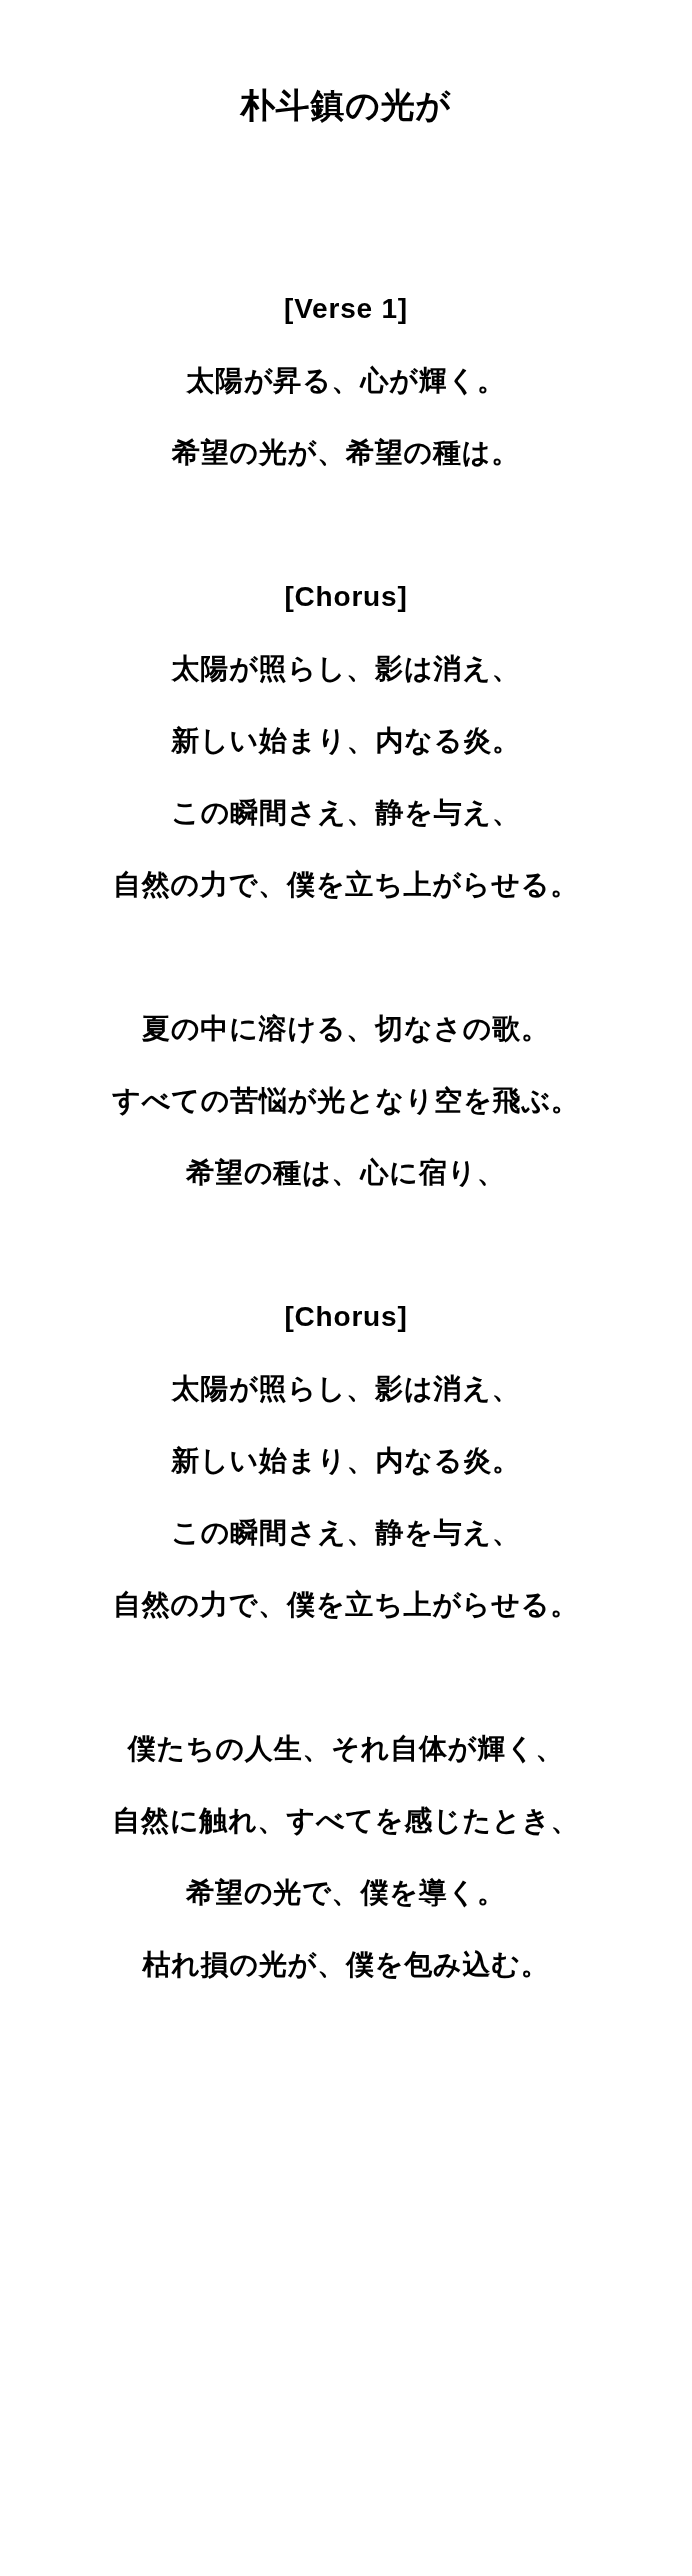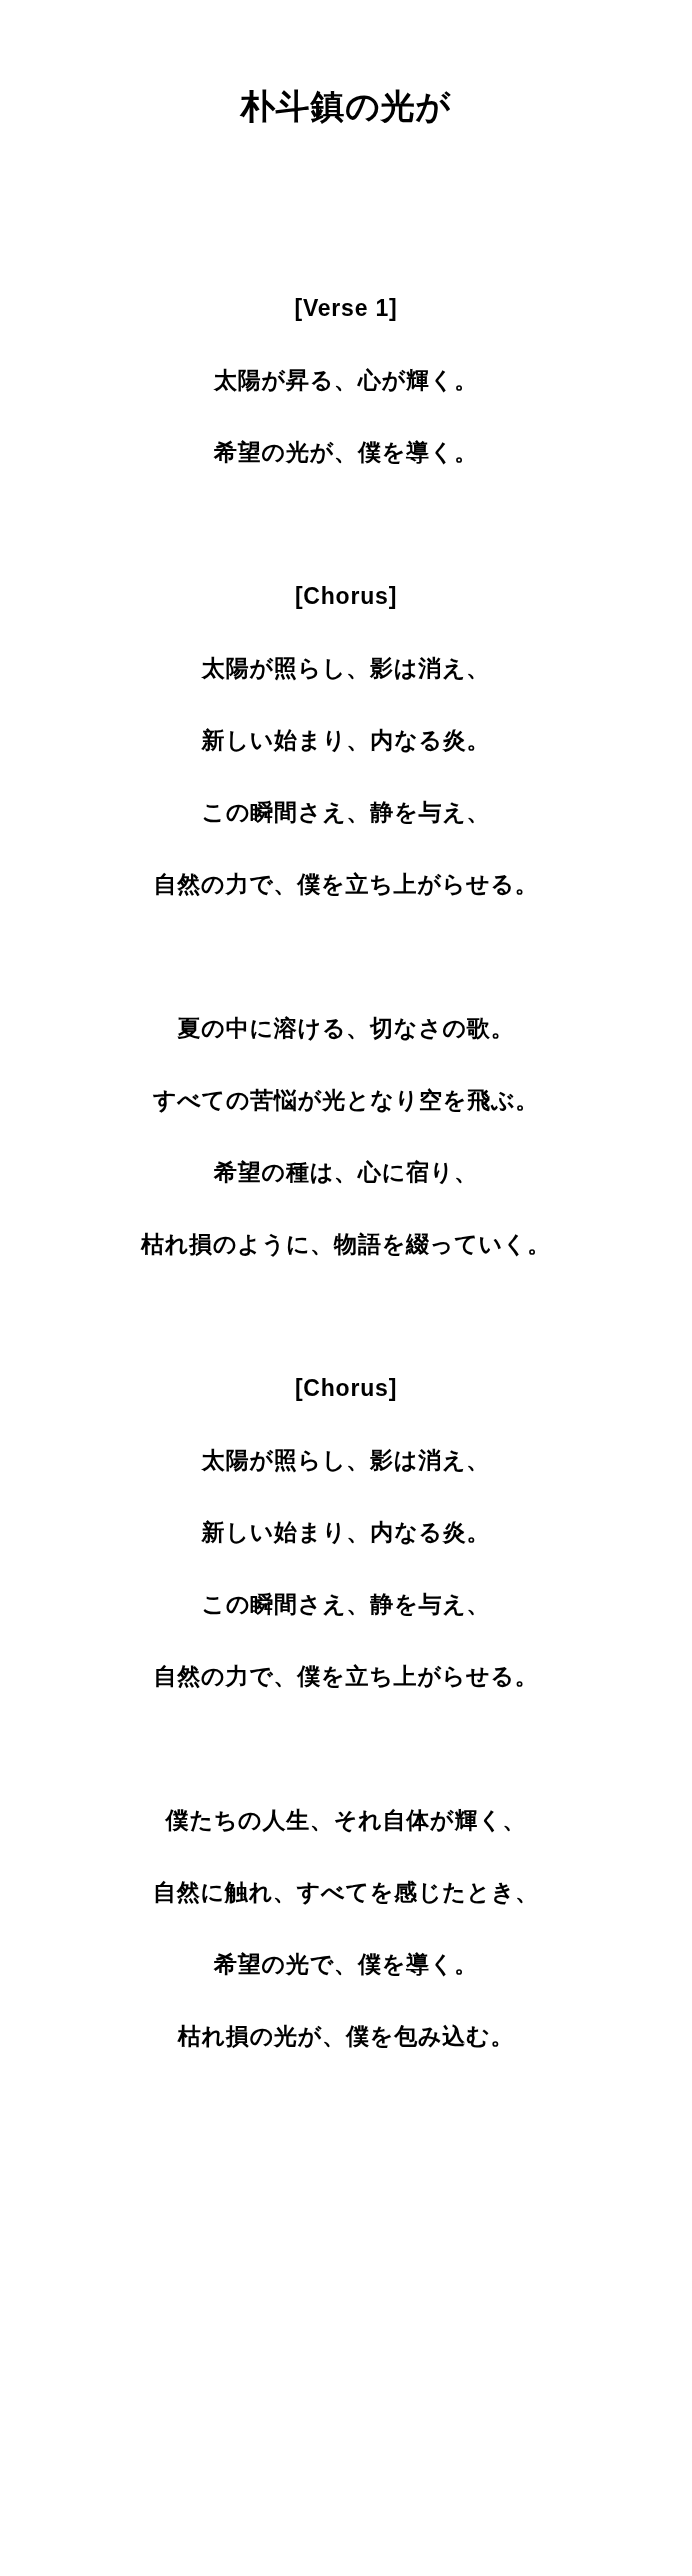--- a/index.html
+++ b/index.html
@@ -19,68 +19,68 @@
     width: 692px;
     height: 2576px;
     background: #ffffff;
   }
   .song-title {
     padding-top: 63px;
     font-size: 34px;
     line-height: 40px;
     text-align: center;
     letter-spacing: 0.8px;
+    font-family: Liberation Serif, serif;
   }
   .lyrics {
     margin-top: 147px;
   }
   .section {
     margin-top: 72px;
   }
   .section:first-child {
     margin-top: 0;
   }
   .line {
     height: 72px;
     display: flex;
     align-items: center;
     justify-content: center;
-    font-size: 23px;
+    font-size: 28px;
     letter-spacing: 0.8px;
     white-space: nowrap;
   }
 </style>
 </head>
 <body>
 
 <div class="page">
 
   <h1 class="song-title">朴斗鎮の光が</h1>
 
   <div class="lyrics">
 
     <div class="section">
       <div class="line">[Verse 1]</div>
       <div class="line">太陽が昇る、心が輝く。</div>
-      <div class="line">希望の光が、僕を導く。</div>
+      <div class="line">希望の光が、希望の種は。</div>
     </div>
 
     <div class="section">
       <div class="line">[Chorus]</div>
       <div class="line">太陽が照らし、影は消え、</div>
       <div class="line">新しい始まり、内なる炎。</div>
       <div class="line">この瞬間さえ、静を与え、</div>
       <div class="line">自然の力で、僕を立ち上がらせる。</div>
     </div>
 
     <div class="section">
       <div class="line">夏の中に溶ける、切なさの歌。</div>
       <div class="line">すべての苦悩が光となり空を飛ぶ。</div>
       <div class="line">希望の種は、心に宿り、</div>
-      <div class="line">枯れ損のように、物語を綴っていく。</div>
     </div>
 
     <div class="section">
       <div class="line">[Chorus]</div>
       <div class="line">太陽が照らし、影は消え、</div>
       <div class="line">新しい始まり、内なる炎。</div>
       <div class="line">この瞬間さえ、静を与え、</div>
       <div class="line">自然の力で、僕を立ち上がらせる。</div>
     </div>
 

